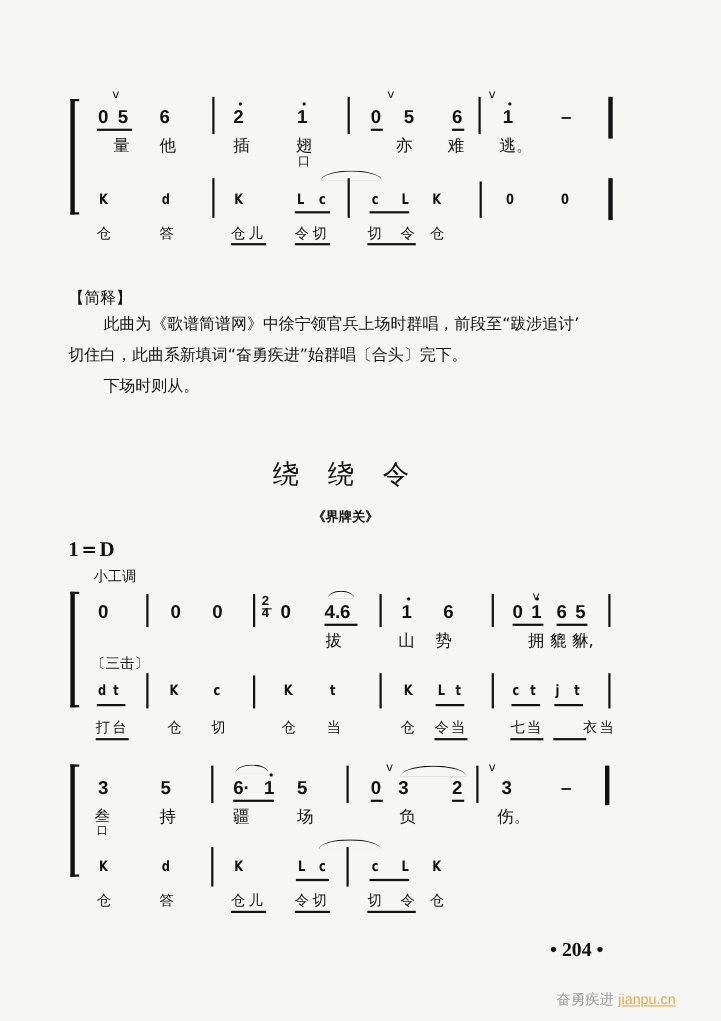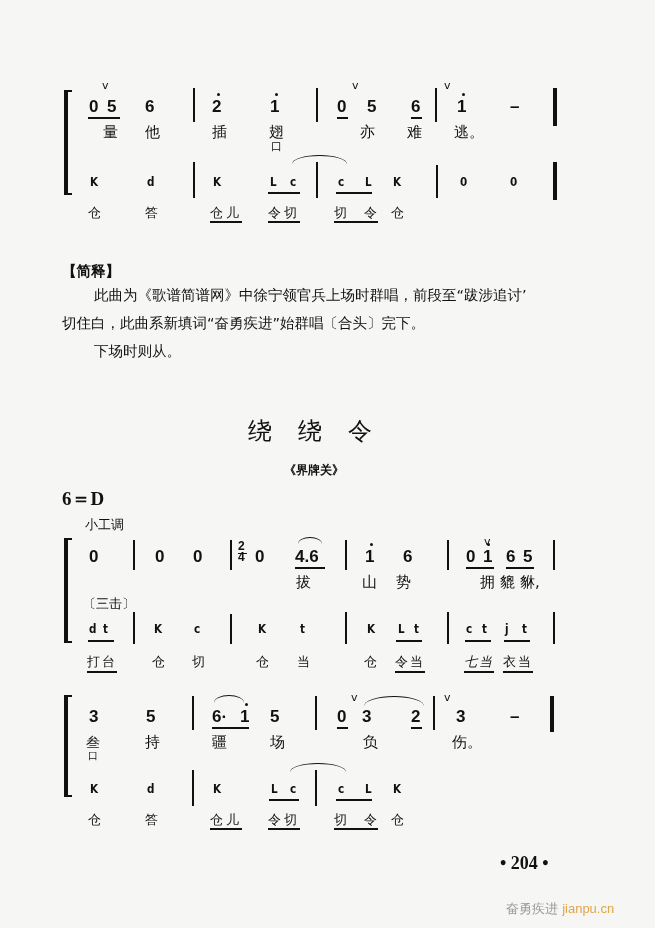--- a/index.html
+++ b/index.html
@@ -20,21 +20,21 @@
   .slur { position: absolute; border-top: 1.5px solid #111; border-radius: 50% 50% 0 0 / 100% 100% 0 0; }
   .brace { position: absolute; width: 4px; background: #111; }
   .brace:before, .brace:after { content: ""; position: absolute; left: 0; width: 8px; height: 2px; background: #111; }
   .brace:before { top: 0; } .brace:after { bottom: 0; }
   .para { position: absolute; font-family: "DejaVu Sans", sans-serif; font-size: 14.5px; line-height: 18px; white-space: nowrap; }
   .title { position: absolute; font-family: "DejaVu Serif", serif; font-size: 24px; letter-spacing: 26px; }
   .sub { position: absolute; font-family: "DejaVu Sans", sans-serif; font-size: 12px; font-weight: bold; }
   .key { position: absolute; font-family: "Liberation Serif", serif; font-weight: bold; font-size: 19px; }
   .pageno { position: absolute; font-family: "Liberation Serif", serif; font-weight: bold; font-size: 18px; }
   .wm { position: absolute; font-family: "DejaVu Sans", sans-serif; font-size: 13px; color: #9a9a9a; }
-  .wm span.en { color: #e3a54a; font-family: "Liberation Sans", sans-serif; }
+  .wm span.en { color: #e3a54a; font-family: "Liberation Sans", sans-serif; text-decoration: underline; }
   .frac { position: absolute; font-family: "Liberation Sans", sans-serif; font-weight: bold; font-size: 12px; line-height: 11px; text-align: center; }
 </style>
 </head>
 <body>
 
 <div>
   <div class="brace" style="left:64px;top:90px;height:105px;"></div>
 
   <span class="mark" style="left:102px;top:80px;">v</span>
   <span class="note" style="left:89px;top:98px;">0</span>
@@ -93,29 +93,29 @@
   <div class="ul" style="left:210px;top:221px;width:32px;"></div>
   <span class="plyr" style="left:268px;top:206px;letter-spacing:3px;">令切</span>
   <div class="ul" style="left:268px;top:221px;width:32px;"></div>
   <span class="plyr" style="left:334px;top:206px;">切</span>
   <span class="plyr" style="left:364px;top:206px;">令</span>
   <div class="ul" style="left:334px;top:221px;width:44px;"></div>
   <span class="plyr" style="left:391px;top:206px;">仓</span>
 </div>
 
 <div>
-  <span class="para" style="left:62px;top:262px;font-weight:bold;">【简释】</span>
+  <span class="para" style="left:62px;top:262px;font-weight:normal;">【简释】</span>
   <span class="para" style="left:94px;top:286px;">此曲为《歌谱简谱网》中徐宁领官兵上场时群唱，前段至“跋涉追讨’</span>
   <span class="para" style="left:62px;top:314px;">切住白，此曲系新填词“奋勇疾进”始群唱〔合头〕完下。</span>
   <span class="para" style="left:94px;top:342px;">下场时则从。</span>
 </div>
 
 <span class="title" style="left:248px;top:415px;">绕绕令</span>
 <span class="sub" style="left:284px;top:462px;">《界牌关》</span>
-<span class="key" style="left:62px;top:486px;">6＝D</span>
+<span class="key" style="left:62px;top:486px;">1＝D</span>
 <span class="plyr" style="left:85px;top:518px;">小工调</span>
 
 <div>
   <div class="brace" style="left:64px;top:538px;height:105px;"></div>
 
   <span class="note" style="left:89px;top:548px;">0</span>
   <div class="bar" style="left:133px;top:540px;height:30px;"></div>
   <span class="note" style="left:155px;top:548px;">0</span>
   <span class="note" style="left:193px;top:548px;">0</span>
   <div class="bar" style="left:230px;top:540px;height:30px;"></div>
@@ -174,23 +174,23 @@
 
   <span class="plyr" style="left:87px;top:655px;letter-spacing:2px;">打台</span>
   <div class="ul" style="left:87px;top:671px;width:30px;"></div>
   <span class="plyr" style="left:152px;top:655px;">仓</span>
   <span class="plyr" style="left:192px;top:655px;">切</span>
   <span class="plyr" style="left:256px;top:655px;">仓</span>
   <span class="plyr" style="left:297px;top:655px;">当</span>
   <span class="plyr" style="left:364px;top:655px;">仓</span>
   <span class="plyr" style="left:395px;top:655px;letter-spacing:2px;">令当</span>
   <div class="ul" style="left:395px;top:671px;width:30px;"></div>
-  <span class="plyr" style="left:464px;top:655px;letter-spacing:2px;font-style:italic;">七当</span>
+  <span class="plyr" style="left:464px;top:655px;letter-spacing:2px;">七当</span>
   <div class="ul" style="left:464px;top:671px;width:30px;"></div>
-  <span class="plyr" style="left:503px;top:655px;letter-spacing:2px;">衣当</span>
+  <span class="plyr" style="left:530px;top:655px;letter-spacing:2px;">衣当</span>
   <div class="ul" style="left:503px;top:671px;width:30px;"></div>
 </div>
 
 <div>
   <div class="brace" style="left:64px;top:695px;height:102px;"></div>
 
   <span class="note" style="left:89px;top:708px;">3</span>
   <span class="note" style="left:146px;top:708px;">5</span>
   <div class="bar" style="left:192px;top:696px;height:34px;"></div>
   <div class="slur" style="left:214px;top:695px;width:30px;height:7px;"></div>

